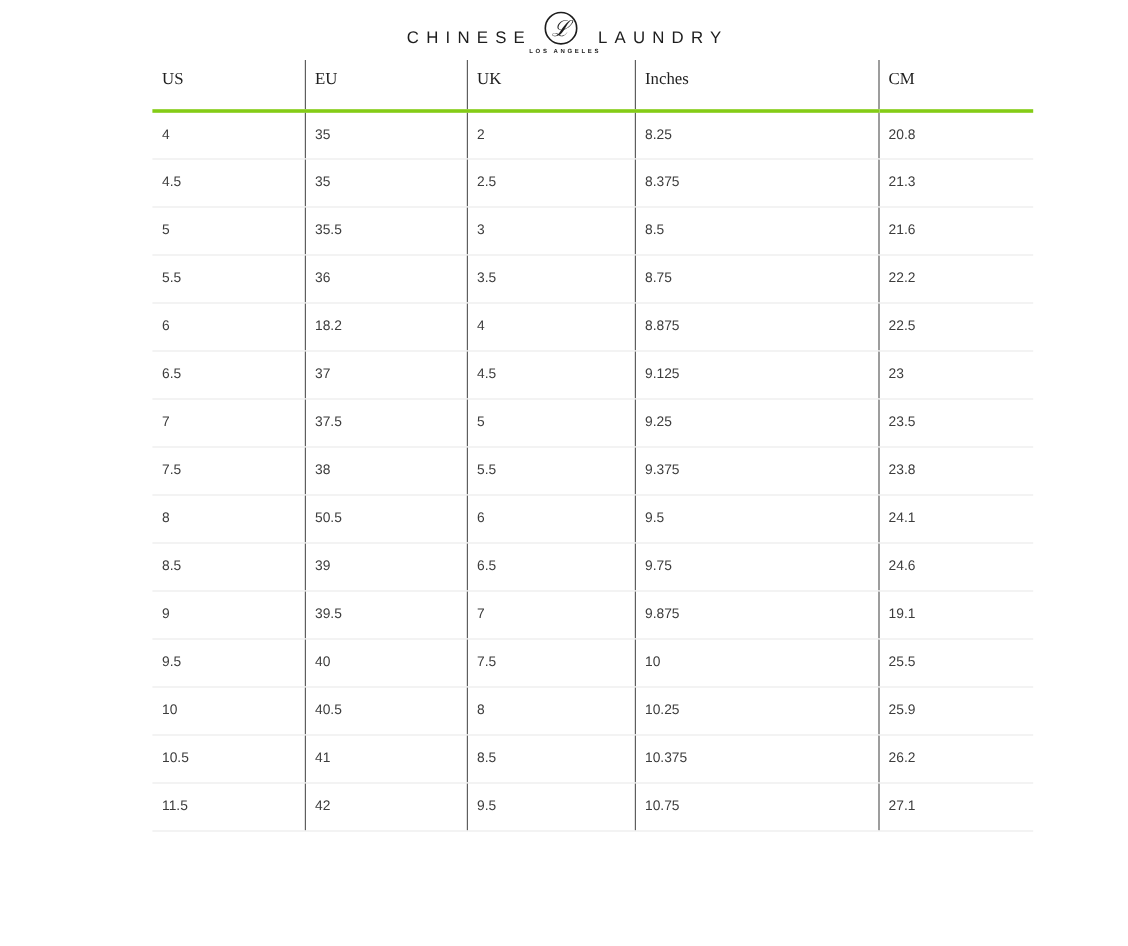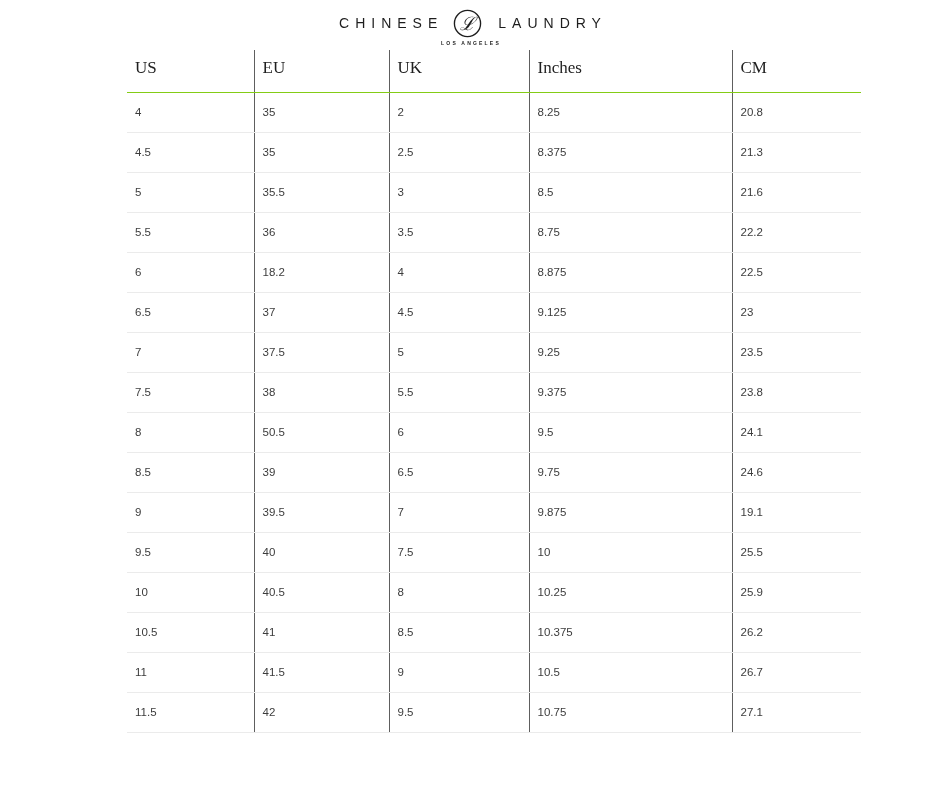--- a/index.html
+++ b/index.html
@@ -14,21 +14,21 @@
   .brand-header {
     position: absolute;
     top: 0;
     left: 0;
     width: 940px;
     text-align: center;
     padding-top: 7px;
   }
   .logo-row {
     display: flex;
-    align-items: center;
+    align-items: flex-end;
     justify-content: center;
     gap: 9px;
     height: 32px;
   }
   .brand-word {
     font-family: "Liberation Sans", sans-serif;
     font-size: 14px;
     font-weight: 500;
     letter-spacing: 6px;
     color: #1d1d1d;
@@ -53,28 +53,28 @@
   .size-table {
     position: absolute;
     left: 127px;
     top: 50px;
     width: 734px;
     border-collapse: collapse;
     table-layout: fixed;
   }
   .size-table th {
     font-family: "Liberation Serif", serif;
-    font-size: 17px;
+    font-size: 14px;
     font-weight: 400;
     color: #1f1f1f;
     text-align: left;
     height: 42px;
     padding: 0 8px 6px 8px;
     vertical-align: middle;
-    border-bottom: 1px solid #84cc16;
+    border-bottom: 3px solid #84cc16;
   }
   .size-table td {
     font-family: "Liberation Sans", sans-serif;
     font-size: 11.5px;
     color: #3c3c3c;
     text-align: left;
     height: 40px;
     padding: 0 8px;
     vertical-align: middle;
     border-bottom: 1px solid #ebebeb;
@@ -211,27 +211,20 @@
         <td>25.9</td>
       </tr>
       <tr>
         <td>10.5</td>
         <td>41</td>
         <td>8.5</td>
         <td>10.375</td>
         <td>26.2</td>
       </tr>
       <tr>
-        <td>11</td>
-        <td>41.5</td>
-        <td>9</td>
-        <td>10.5</td>
-        <td>26.7</td>
-      </tr>
-      <tr>
         <td>11.5</td>
         <td>42</td>
         <td>9.5</td>
         <td>10.75</td>
         <td>27.1</td>
       </tr>
     </tbody>
 </table>
 
 </body></html>

